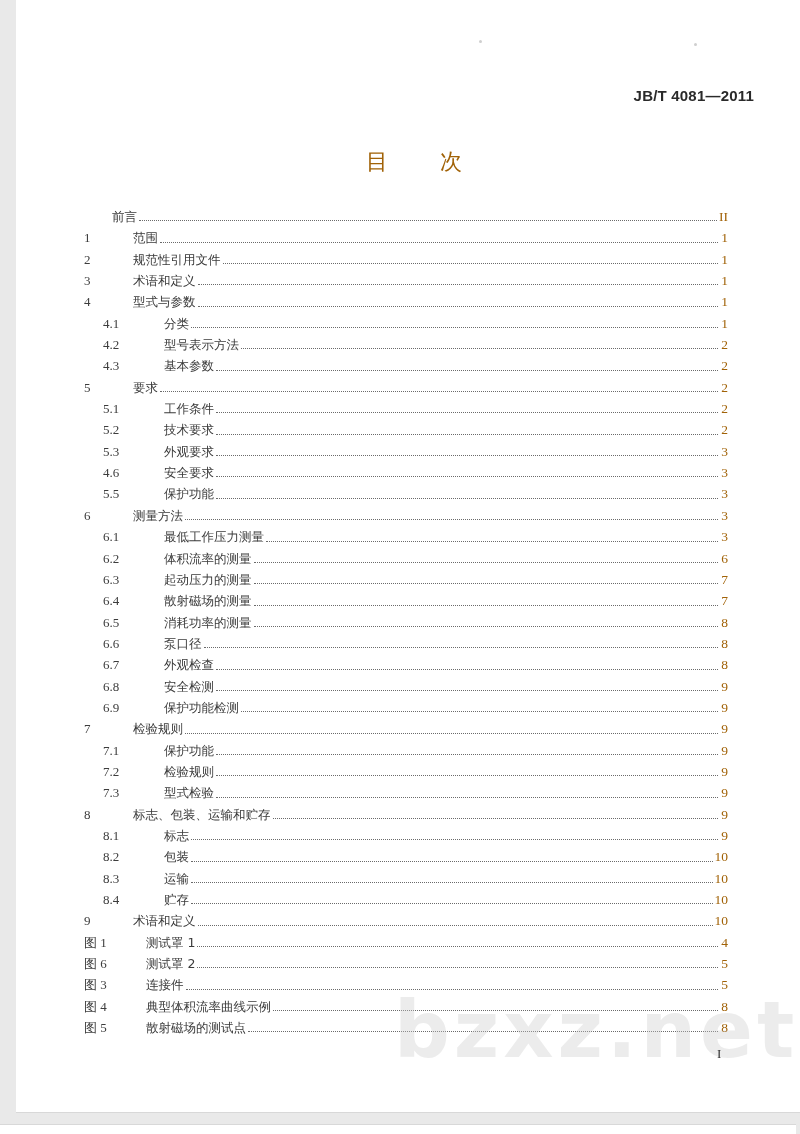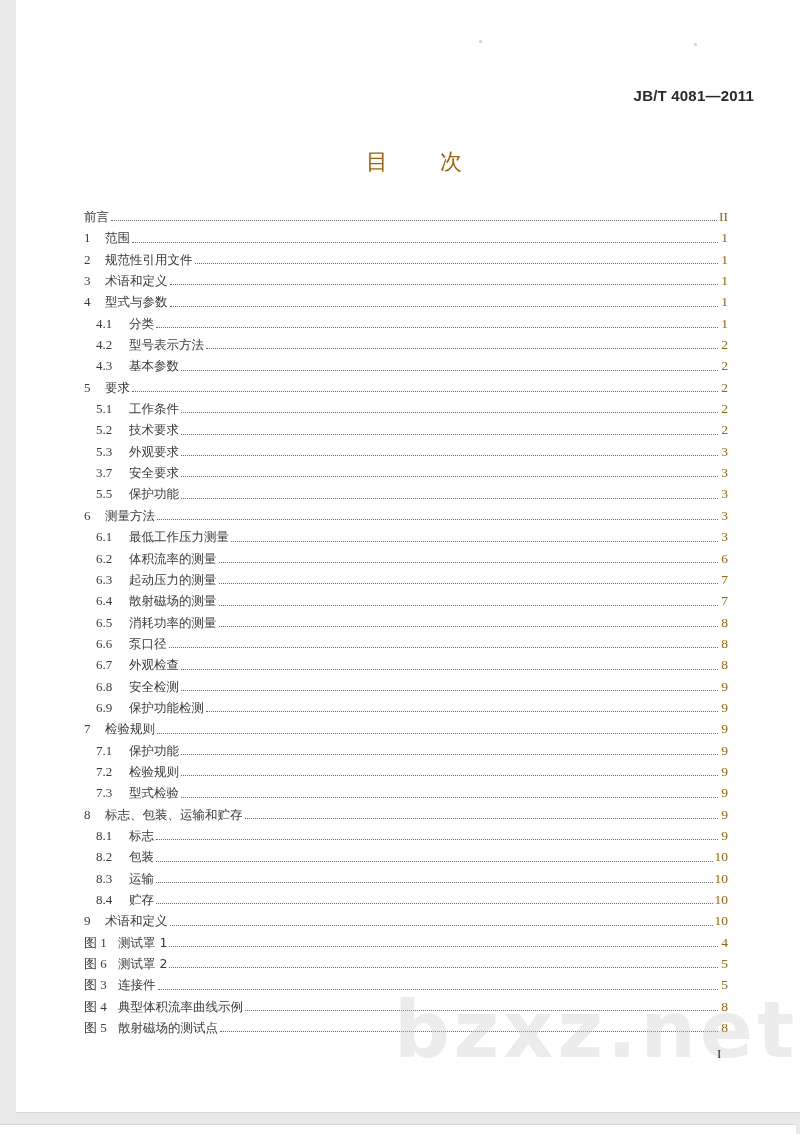--- a/index.html
+++ b/index.html
@@ -40,23 +40,23 @@
     position: absolute; left: 68px; top: 206px; width: 644px;
   }
   .row {
     position: relative; height: 21.35px; line-height: 21.35px;
     display: flex; align-items: baseline; font-size: 12.5px;
     white-space: nowrap;
   }
   .row.sub { padding-left: 12px; }
   .row .num { display: inline-block; font-family: "Liberation Serif", serif; font-size: 13px; color: #3c3c3c; }
   .row.top .num { width: 21px; }
-  .row.sub .num { width: 33px; }
+  .row.sub .num { width: 33px; margin-left: 7px; }
   .row.fig .num { width: 34px; }
-  .row .label { font-family: "DejaVu Sans", sans-serif; font-size: 12.5px; color: #3a3a3a; }
+  .row .label { font-family: "DejaVu Sans", sans-serif; font-size: 12.5px; color: #3a3a3a; margin-left: 28px; }
   .row .leader {
     flex: 1; margin: 0 2px; height: 1px; align-self: flex-end; margin-bottom: 6px;
     border-bottom: 1.3px dotted #6a6a6a;
   }
   .row .page-no {
     font-family: "Liberation Serif", serif; font-size: 13.5px; color: #a16207;
     min-width: 8px; text-align: right;
   }
   .folio {
     position: absolute; left: 701px; top: 1046px;
@@ -150,21 +150,21 @@
     <span class="leader"></span>
     <span class="page-no">2</span>
   </div>
       <div class="row sub">
     <span class="num">5.3</span>
     <span class="label">外观要求</span>
     <span class="leader"></span>
     <span class="page-no">3</span>
   </div>
       <div class="row sub">
-    <span class="num">3.7</span>
+    <span class="num">4.6</span>
     <span class="label">安全要求</span>
     <span class="leader"></span>
     <span class="page-no">3</span>
   </div>
       <div class="row sub">
     <span class="num">5.5</span>
     <span class="label">保护功能</span>
     <span class="leader"></span>
     <span class="page-no">3</span>
   </div>

